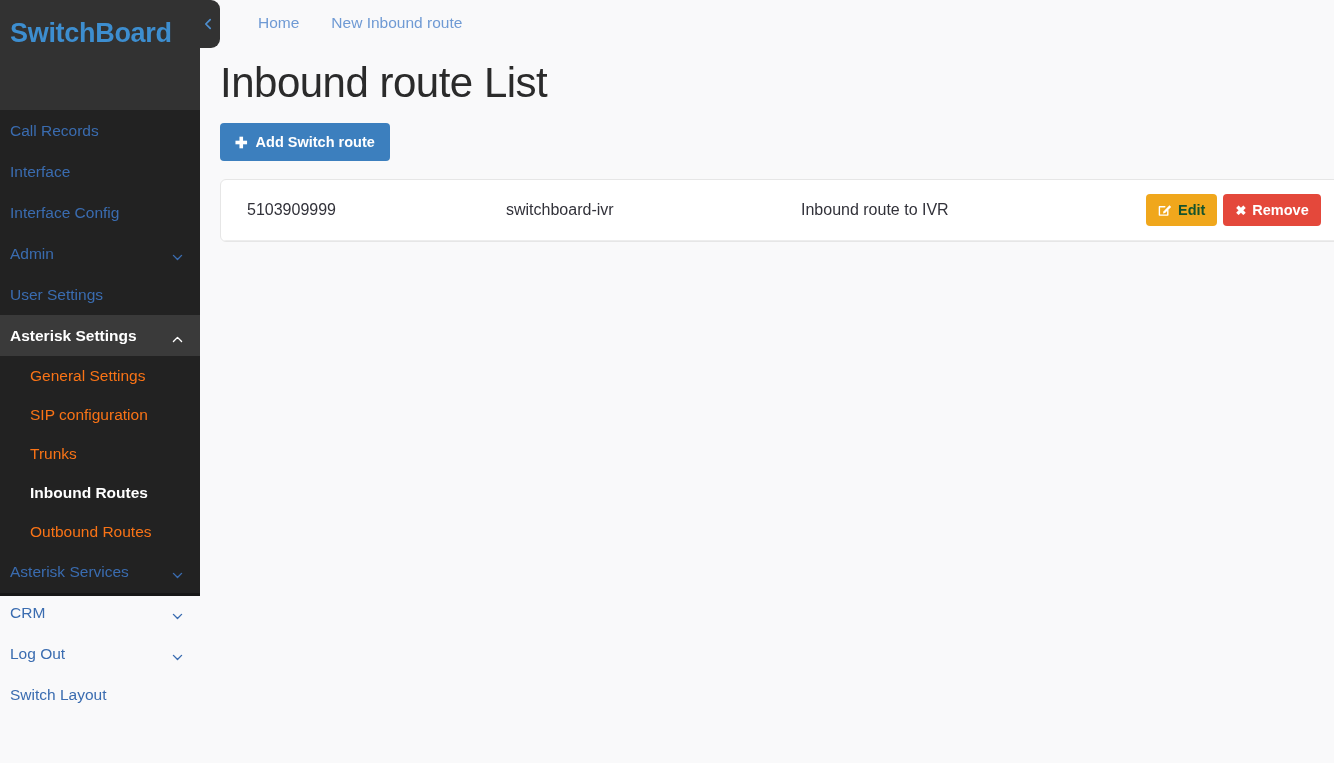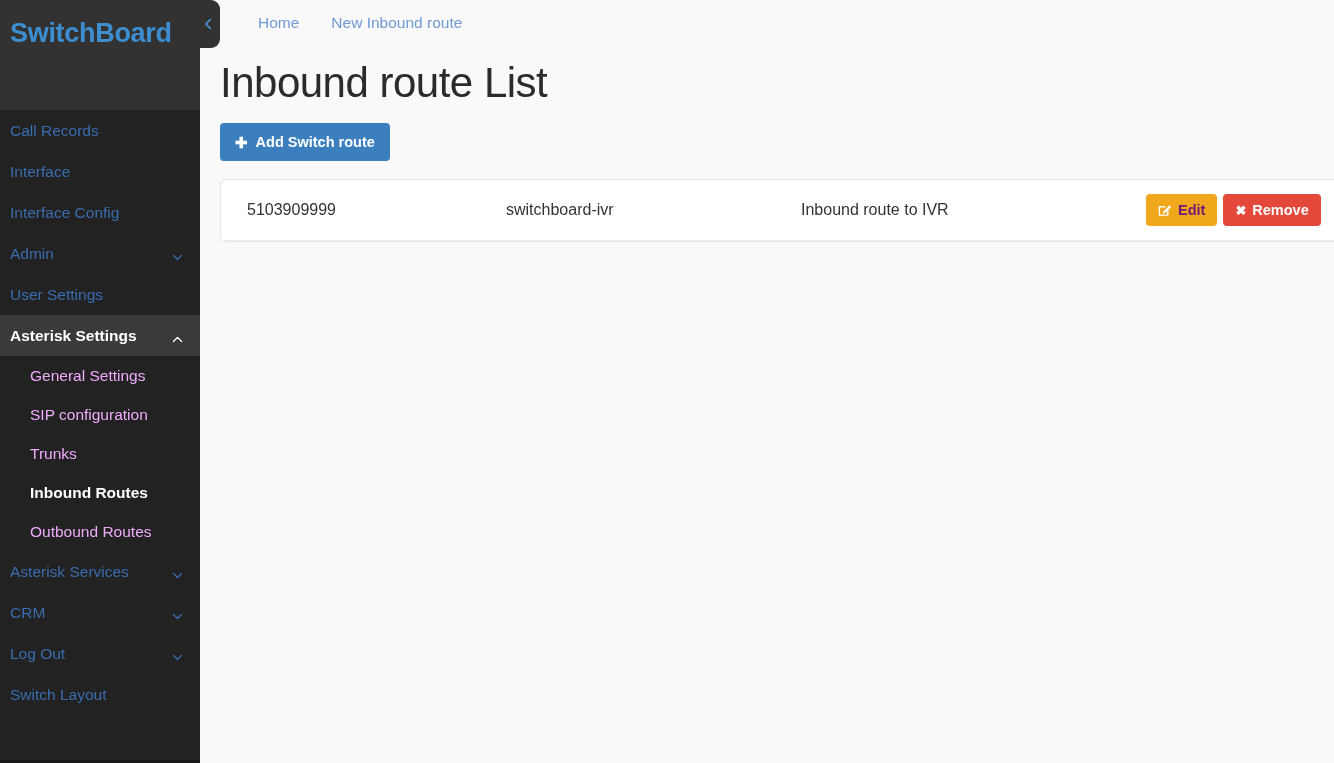--- a/index.html
+++ b/index.html
@@ -16,21 +16,21 @@
     position: relative;
     width: 1334px;
     height: 763px;
     display: flex;
   }
 
   
   .sidebar {
     position: relative;
     width: 200px;
-    height: 763px;
+    height: 596px;
     background: #222222;
     flex: 0 0 200px;
     z-index: 5;
   }
 
   .sidebar-header {
     height: 110px;
     background: #323232;
     padding: 16px 0 0 10px;
   }
@@ -82,21 +82,21 @@
     display: block;
   }
 
   .nav-sub {
     display: block;
   }
 
   .nav-subitem {
     display: block;
     padding: 9px 0 9px 30px;
-    color: #f0abfc;
+    color: #f97316;
     font-size: 15.5px;
     line-height: 21px;
     text-decoration: none;
     cursor: pointer;
     white-space: nowrap;
   }
 
   .nav-subitem.active {
     color: #ffffff;
     font-weight: bold;
@@ -227,21 +227,21 @@
   .col-act    { width: 200px; }
 
   .actions {
     display: flex;
     gap: 6px;
     justify-content: flex-start;
   }
 
   .btn-edit {
     background: #f0a71c;
-    color: #701a75;
+    color: #14532d;
     font-size: 14.5px;
     font-weight: bold;
     padding: 7px 12px;
     line-height: 18px;
   }
 
   .btn-remove {
     background: #e4483b;
     color: #ffffff;
     font-size: 14.5px;

